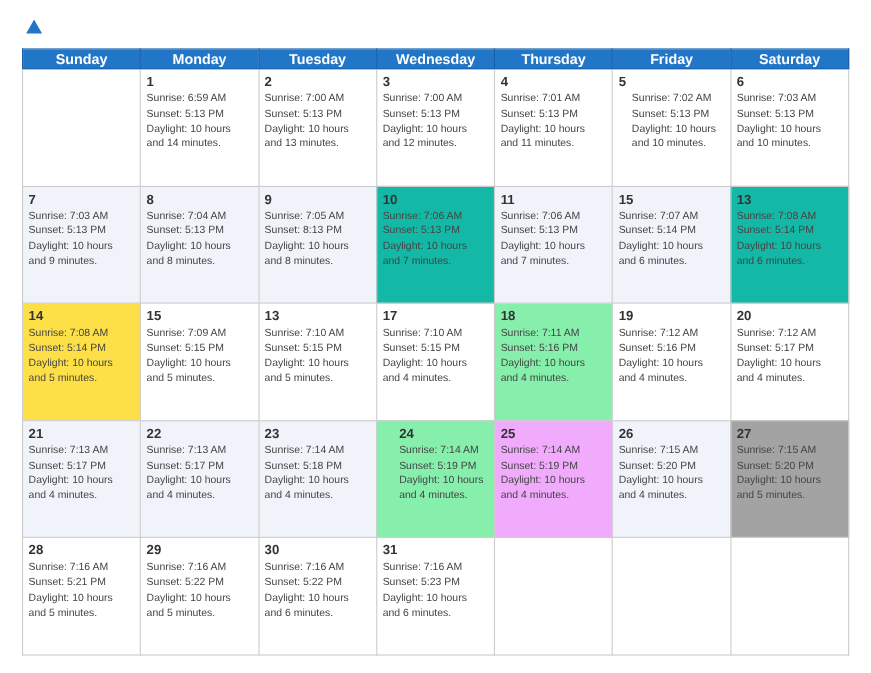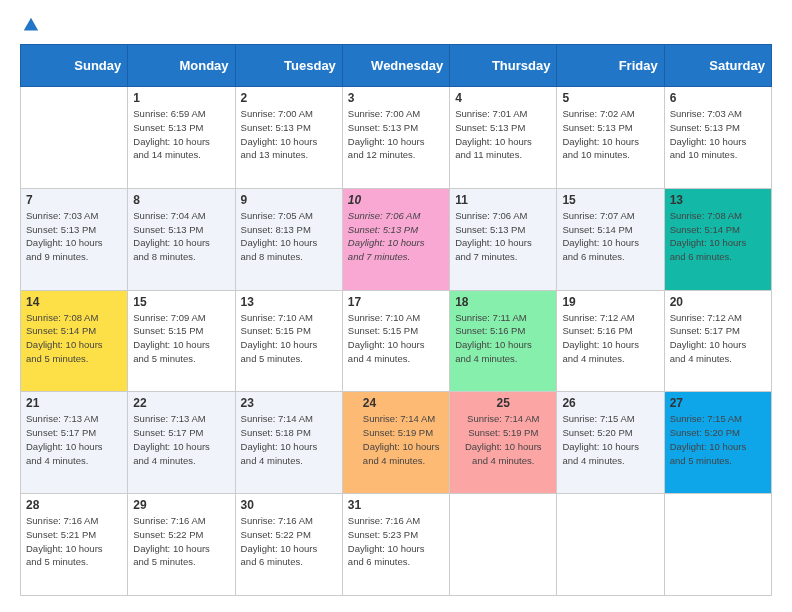--- a/index.html
+++ b/index.html
@@ -60,22 +60,22 @@
     .calendar {
       flex: 1;
       border: 1px solid #ccc;
       border-collapse: collapse;
       width: 100%;
       table-layout: fixed;
     }
     .calendar th {
       background-color: #2176c7;
       color: #fff;
-      text-align: right;
-      padding: 13px 6px;
+      text-align: center;
+      padding: 1px 6px;
       font-size: 13px;
       border: 1px solid #1a60a8;
     }
     .calendar td {
       vertical-align: top;
       border: 1px solid #ccc;
       padding: 4px 5px;
       font-size: 10px;
       color: #333;
       height: 88px;
@@ -161,21 +161,21 @@
           </td>
           <td style="background-color: rgb(255, 255, 255);">
             <div class="day-number">4</div>
             <div class="day-info" style="white-space: pre-line;">Sunrise: 7:01 AM
 Sunset: 5:13 PM
 Daylight: 10 hours
 and 11 minutes.</div>
           </td>
           <td style="background-color: rgb(255, 255, 255);">
             <div class="day-number">5</div>
-            <div class="day-info" style="white-space: pre-line;">Sunrise: 7:02 AM
+            <div class="day-info" style="white-space: pre-line; margin-left: 12px;">Sunrise: 7:02 AM
 Sunset: 5:13 PM
 Daylight: 10 hours
 and 10 minutes.</div>
           </td>
           <td style="background-color: rgb(255, 255, 255);">
             <div class="day-number">6</div>
             <div class="day-info" style="white-space: pre-line;">Sunrise: 7:03 AM
 Sunset: 5:13 PM
 Daylight: 10 hours
 and 10 minutes.</div>
@@ -196,21 +196,21 @@
 Daylight: 10 hours
 and 8 minutes.</div>
           </td>
           <td style="background-color: rgb(240, 244, 250);">
             <div class="day-number">9</div>
             <div class="day-info" style="white-space: pre-line;">Sunrise: 7:05 AM
 Sunset: 8:13 PM
 Daylight: 10 hours
 and 8 minutes.</div>
           </td>
-          <td style="background-color: #f9a8d4; font-style: italic;">
+          <td style="background-color: #14b8a6;">
             <div class="day-number">10</div>
             <div class="day-info" style="white-space: pre-line;">Sunrise: 7:06 AM
 Sunset: 5:13 PM
 Daylight: 10 hours
 and 7 minutes.</div>
           </td>
           <td style="background-color: rgb(240, 244, 250);">
             <div class="day-number">11</div>
             <div class="day-info" style="white-space: pre-line;">Sunrise: 7:06 AM
 Sunset: 5:13 PM
@@ -298,42 +298,42 @@
 Daylight: 10 hours
 and 4 minutes.</div>
           </td>
           <td style="background-color: rgb(240, 244, 250);">
             <div class="day-number">23</div>
             <div class="day-info" style="white-space: pre-line;">Sunrise: 7:14 AM
 Sunset: 5:18 PM
 Daylight: 10 hours
 and 4 minutes.</div>
           </td>
-          <td style="background-color: #fdba74; padding-left: 20px;">
+          <td style="background-color: #86efac; padding-left: 20px;">
             <div class="day-number">24</div>
             <div class="day-info" style="white-space: pre-line;">Sunrise: 7:14 AM
 Sunset: 5:19 PM
 Daylight: 10 hours
 and 4 minutes.</div>
           </td>
-          <td style="background-color: #fca5a5; text-align: center;">
+          <td style="background-color: #f0abfc;">
             <div class="day-number">25</div>
             <div class="day-info" style="white-space: pre-line;">Sunrise: 7:14 AM
 Sunset: 5:19 PM
 Daylight: 10 hours
 and 4 minutes.</div>
           </td>
           <td style="background-color: rgb(240, 244, 250);">
             <div class="day-number">26</div>
             <div class="day-info" style="white-space: pre-line;">Sunrise: 7:15 AM
 Sunset: 5:20 PM
 Daylight: 10 hours
 and 4 minutes.</div>
           </td>
-          <td style="background-color: #0ea5e9;">
+          <td style="background-color: #a3a3a3;">
             <div class="day-number">27</div>
             <div class="day-info" style="white-space: pre-line;">Sunrise: 7:15 AM
 Sunset: 5:20 PM
 Daylight: 10 hours
 and 5 minutes.</div>
           </td>
         </tr>
         <tr>
           <td style="background-color: rgb(255, 255, 255); border-radius: 16px;">
             <div class="day-number">28</div>

